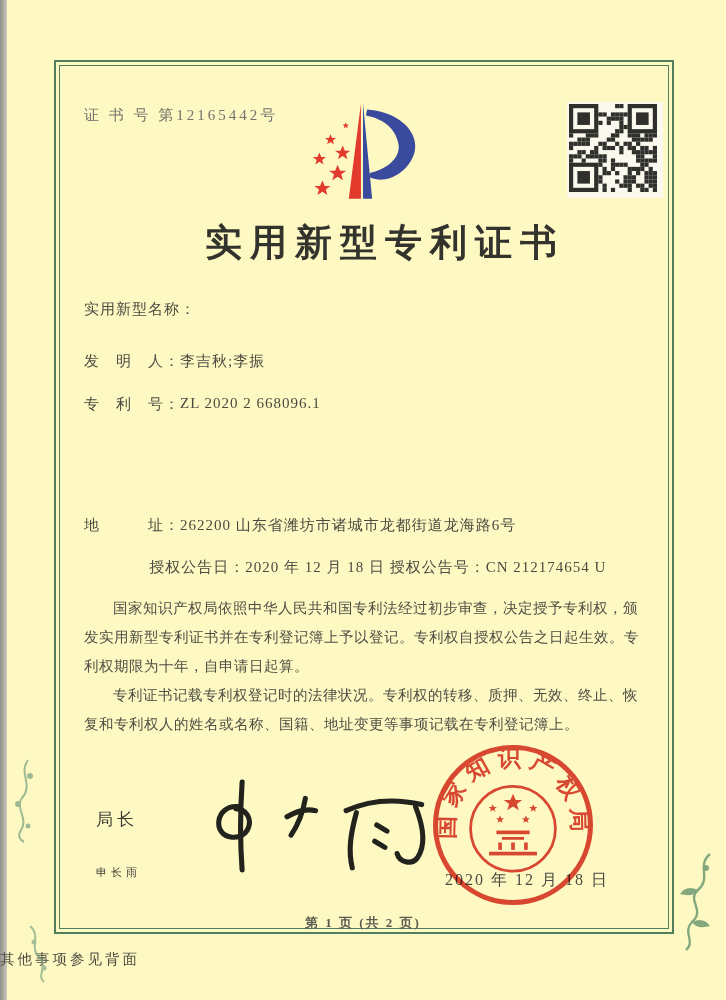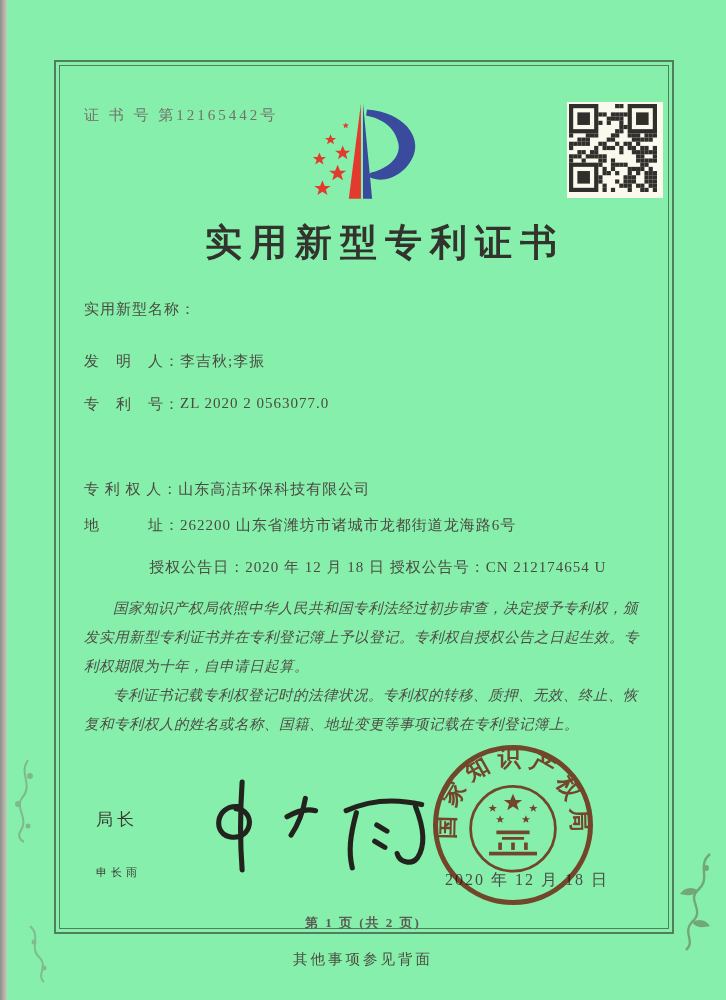--- a/index.html
+++ b/index.html
@@ -1,49 +1,49 @@
 <!DOCTYPE html>
 <html><head>
 <meta charset="utf-8">
 <style>
   html,body{margin:0;padding:0;background:#e8e6dc;}
   .page{
     position:relative;width:726px;height:1000px;margin:0 auto;
-    background:#86efac;overflow:hidden;
+    background:#fef9c3;overflow:hidden;
     font-family:"Liberation Serif","DejaVu Serif",serif;
     color:#4b4b41;
   }
   .scan-edge{position:absolute;left:0;top:0;bottom:0;width:7px;
     background:linear-gradient(90deg,#8f8f89,#c9c8bf);}
   .lace-top{position:absolute;top:24px;left:48px;right:26px;height:15px;opacity:.45;
     background:conic-gradient(from -45deg at 50% 0,#7fa682 90deg,transparent 0) 0 0/18px 15px repeat-x;}
   .frame-outer{position:absolute;left:54px;top:60px;right:52px;bottom:66px;
     border:2.5px solid #517e5e;}
   .frame-inner{position:absolute;inset:3px;border:1px solid #517e5e;}
   .cert-no{position:absolute;left:84px;top:106px;font-size:15px;color:#72716a;letter-spacing:3px;}
   .logo{position:absolute;left:293px;top:101px;width:142px;height:102px;}
   .qr{position:absolute;left:567px;top:102px;width:92px;height:92px;background:#fbf9ee;padding:2px;}
   .title{position:absolute;left:0;right:0;top:218px;text-align:center;
     font-size:37px;font-weight:bold;color:#33332e;letter-spacing:8px;padding-left:8px;margin-left:36px;}
   .frow{position:absolute;left:84px;display:flex;font-size:15px;letter-spacing:1px;color:#4b4b41;white-space:nowrap;justify-content:flex-end;}
   .frow .lbl{flex:none;}
   .r1{top:300px}.r2{top:352px}.r3{top:395px}.r4{top:431px}.r5{top:480px}.r6{top:516px}
   .grant-row{position:absolute;left:84px;top:558px;font-size:15px;letter-spacing:1px;white-space:nowrap;}
   .grant-row .pair1{display:inline-block;width:301px;text-align:right;}
-  .paras{position:absolute;left:84px;right:86px;top:594px;font-style:italic;}
+  .paras{position:absolute;left:84px;right:86px;top:594px;}
   .paras p{margin:0;font-size:14.5px;line-height:29px;text-indent:2em;color:#4e4e44;letter-spacing:.5px;}
   .director-title{position:absolute;left:96px;top:808px;font-size:17px;letter-spacing:4px;color:#3c3c34;}
   .director-name{position:absolute;left:96px;top:865px;font-size:11px;letter-spacing:4px;color:#3c3c34;}
   .signature{position:absolute;left:185px;top:772px;width:255px;height:110px;}
   .seal-date{position:absolute;left:445px;top:870px;font-size:16px;letter-spacing:2px;color:#4c4c42;z-index:1;}
   .seal{position:absolute;left:430px;top:742px;width:166px;height:166px;z-index:2;
     mix-blend-mode:multiply;opacity:.92;}
   .page-no{position:absolute;left:0;right:0;top:914px;text-align:center;font-size:13px;
     color:#5b5b52;letter-spacing:2px;font-weight:bold;}
-  .back-note{position:absolute;left:0;right:0;top:950px;text-align:center;font-size:14.5px;
+  .back-note{position:absolute;left:0;right:0;top:950px;font-size:14.5px;
     color:#4c4c42;letter-spacing:3px;}
   .vine{position:absolute;}
   .vine svg{display:block;}
 </style>
 </head>
 <body>
 
 <div class="page">
   <div class="scan-edge"></div>
   <div class="lace-top"></div>
@@ -236,25 +236,21 @@
 
   <div class="frow r1">
     <span class="lbl">实用新型名称：</span>
   </div>
   <div class="frow r2">
     <span class="lbl">发　明　人：</span>
     <span class="val">李吉秋;李振</span>
   </div>
   <div class="frow r3">
     <span class="lbl">专　利　号：</span>
-    <span class="val">ZL 2020 2 0563077.0</span>
-  </div>
-  <div class="frow r5">
-    <span class="lbl">专 利 权 人：</span>
-    <span class="val">山东高洁环保科技有限公司</span>
+    <span class="val">ZL 2020 2 668096.1</span>
   </div>
   <div class="frow r6">
     <span class="lbl">地　　　址：</span>
     <span class="val">262200 山东省潍坊市诸城市龙都街道龙海路6号</span>
   </div>
 
   <div class="grant-row">
     <span class="pair1">
       <span>授权公告日：</span><span>2020 年 12 月 18 日</span>
     </span>

